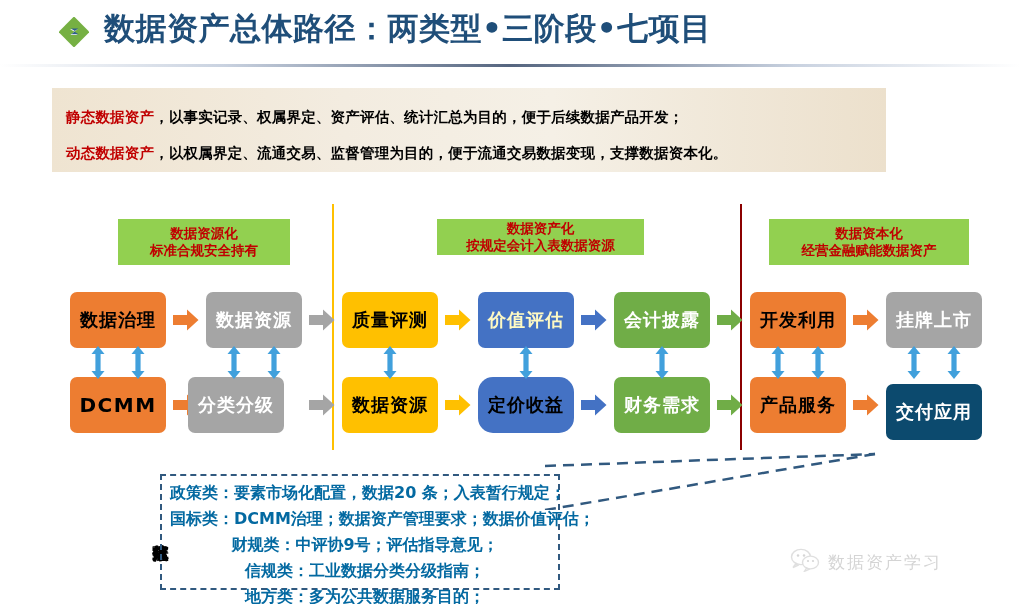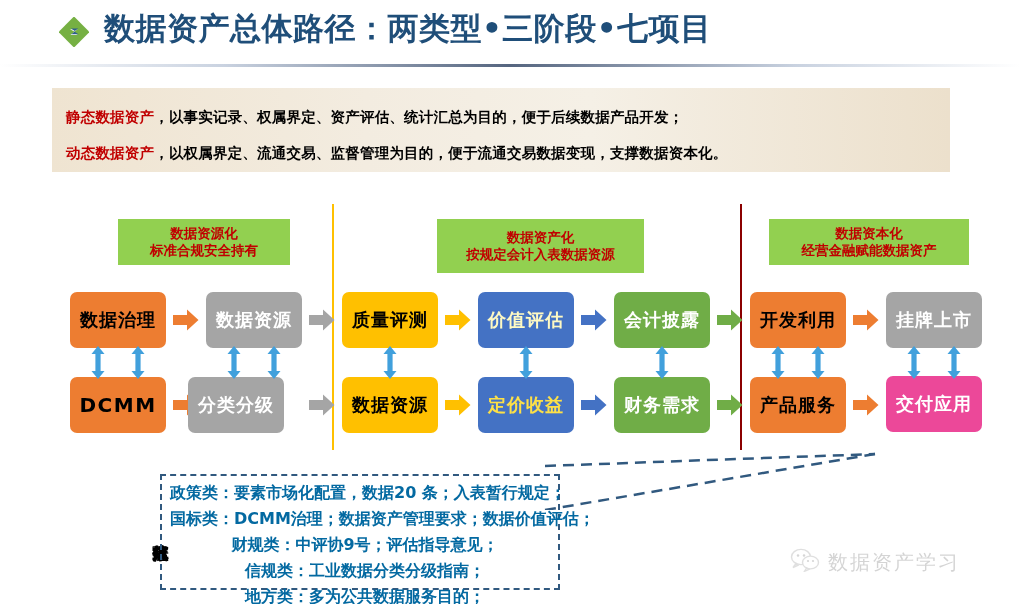--- a/index.html
+++ b/index.html
@@ -21,21 +21,21 @@
     letter-spacing:.5px;white-space:nowrap;
     font-family:"DejaVu Sans","Liberation Sans",sans-serif;
   }
   .header-rule{
     position:absolute;left:0;top:64px;width:1020px;height:3px;
     background:linear-gradient(to right,#ffffff 0%,#c9d2e0 22%,#55657f 50%,#c9d2e0 78%,#ffffff 100%);
   }
 
   
   .banner{
-    position:absolute;left:52px;top:88px;width:898px;height:84px;
+    position:absolute;left:52px;top:88px;width:834px;height:84px;
     background:linear-gradient(to right,#efe4d1 0%,#f3ece0 35%,#f5f0e6 60%,#ece0cc 100%);
   }
   .banner-line{
     position:absolute;left:14px;font-size:14.5px;font-weight:bold;color:#000;
     white-space:nowrap;letter-spacing:.2px;
     font-family:"DejaVu Sans","Liberation Sans",sans-serif;
   }
   .banner-line.l1{top:20px;}
   .banner-line.l2{top:56px;}
   .hl{color:#C00000;}
@@ -89,21 +89,21 @@
   }
   .vlabel span{writing-mode:vertical-rl;text-orientation:upright;}
   .pointer{position:absolute;left:540px;top:440px;width:350px;height:70px;}
 
   
   .watermark{
     position:absolute;left:790px;top:548px;
     display:flex;align-items:center;gap:8px;opacity:.42;
   }
   .wm-text{
-    font-size:20px;color:#9a9a9a;letter-spacing:2px;
+    font-size:17px;color:#9a9a9a;letter-spacing:2px;
     font-family:Liberation Mono, monospace;
   }
 </style>
 </head>
 <body>
 
 <div id="slide">
 
   <div class="header">
     <div class="logo-diamond">
@@ -125,21 +125,21 @@
     </div>
     <div class="banner-line l2">
       <span class="hl">动态数据资产</span><span>，以权属界定、流通交易、监督管理为目的，便于流通交易数据变现，支撑数据资本化。</span>
     </div>
   </div>
 
   <div class="phase-head" style="left:118px;top:219px;width:172px;height:46px;">
     <span>数据资源化</span>
     <span>标准合规安全持有</span>
   </div>
-  <div class="phase-head" style="left:437px;top:219px;width:207px;height:54px;">
+  <div class="phase-head" style="left:437px;top:219px;width:207px;height:36px;">
     <span>数据资产化</span>
     <span>按规定会计入表数据资源</span>
   </div>
   <div class="phase-head" style="left:769px;top:219px;width:200px;height:46px;">
     <span>数据资本化</span>
     <span>经营金融赋能数据资产</span>
   </div>
 
   <div class="divider yellow" style="left:332px;top:204px;height:246px;"></div>
   <div class="divider darkred" style="left:740px;top:204px;height:246px;"></div>
@@ -178,21 +178,21 @@
       <div class="varrow" style="left: 382px; top: 346px;"><svg width="16" height="33" viewBox="0 0 16 33">
           <path d="M8 0 L14.5 8 L10.6 8 L10.6 25 L14.5 25 L8 33 L1.5 25 L5.4 25 L5.4 8 L1.5 8 Z" fill="#41A0DC"></path>
         </svg></div>
       <div class="harrow" style="left: 445px; top: 309px;"><svg width="26" height="22" viewBox="0 0 26 22">
           <path d="M0 6 L14 6 L14 0.5 L25.5 11 L14 21.5 L14 16 L0 16 Z" fill="#FFC000"></path>
         </svg></div>
       <div class="harrow" style="left: 445px; top: 394px;"><svg width="26" height="22" viewBox="0 0 26 22">
           <path d="M0 6 L14 6 L14 0.5 L25.5 11 L14 21.5 L14 16 L0 16 Z" fill="#FFC000"></path>
         </svg></div>
       <div class="box" style="left: 478px; top: 292px; background: rgb(68, 114, 196); color: #fef9c3;">价值评估</div>
-      <div class="box" style="left: 478px; top: 377px; background: rgb(68, 114, 196); color: #fde047;">定价收益</div>
+      <div class="box" style="left: 478px; top: 377px; background: rgb(68, 114, 196); color: #000000; border-radius: 15px;">定价收益</div>
       <div class="varrow" style="left: 518px; top: 346px;"><svg width="16" height="33" viewBox="0 0 16 33">
           <path d="M8 0 L14.5 8 L10.6 8 L10.6 25 L14.5 25 L8 33 L1.5 25 L5.4 25 L5.4 8 L1.5 8 Z" fill="#41A0DC"></path>
         </svg></div>
       <div class="harrow" style="left: 581px; top: 309px;"><svg width="26" height="22" viewBox="0 0 26 22">
           <path d="M0 6 L14 6 L14 0.5 L25.5 11 L14 21.5 L14 16 L0 16 Z" fill="#4472C4"></path>
         </svg></div>
       <div class="harrow" style="left: 581px; top: 394px;"><svg width="26" height="22" viewBox="0 0 26 22">
           <path d="M0 6 L14 6 L14 0.5 L25.5 11 L14 21.5 L14 16 L0 16 Z" fill="#4472C4"></path>
         </svg></div>
       <div class="box" style="left: 614px; top: 292px; background: rgb(112, 173, 71); color: rgb(255, 255, 255);">会计披露</div>
@@ -214,21 +214,21 @@
       <div class="varrow" style="left: 810px; top: 346px;"><svg width="16" height="33" viewBox="0 0 16 33">
           <path d="M8 0 L14.5 8 L10.6 8 L10.6 25 L14.5 25 L8 33 L1.5 25 L5.4 25 L5.4 8 L1.5 8 Z" fill="#41A0DC"></path>
         </svg></div>
       <div class="harrow" style="left: 853px; top: 309px;"><svg width="26" height="22" viewBox="0 0 26 22">
           <path d="M0 6 L14 6 L14 0.5 L25.5 11 L14 21.5 L14 16 L0 16 Z" fill="#ED7D31"></path>
         </svg></div>
       <div class="harrow" style="left: 853px; top: 394px;"><svg width="26" height="22" viewBox="0 0 26 22">
           <path d="M0 6 L14 6 L14 0.5 L25.5 11 L14 21.5 L14 16 L0 16 Z" fill="#ED7D31"></path>
         </svg></div>
       <div class="box" style="left: 886px; top: 292px; background: rgb(165, 165, 165); color: rgb(255, 255, 255);">挂牌上市</div>
-      <div class="box" style="left: 886px; top: 376px; background: #ec4899; color: rgb(255, 255, 255);">交付应用</div>
+      <div class="box" style="left: 886px; top: 384px; background: #0c4a6e; color: rgb(255, 255, 255);">交付应用</div>
       <div class="varrow" style="left: 906px; top: 346px;"><svg width="16" height="33" viewBox="0 0 16 33">
           <path d="M8 0 L14.5 8 L10.6 8 L10.6 25 L14.5 25 L8 33 L1.5 25 L5.4 25 L5.4 8 L1.5 8 Z" fill="#41A0DC"></path>
         </svg></div>
       <div class="varrow" style="left: 946px; top: 346px;"><svg width="16" height="33" viewBox="0 0 16 33">
           <path d="M8 0 L14.5 8 L10.6 8 L10.6 25 L14.5 25 L8 33 L1.5 25 L5.4 25 L5.4 8 L1.5 8 Z" fill="#41A0DC"></path>
         </svg></div>
     </div>
 
   <div class="pointer">
     <svg width="350" height="70" viewBox="0 0 350 70">

